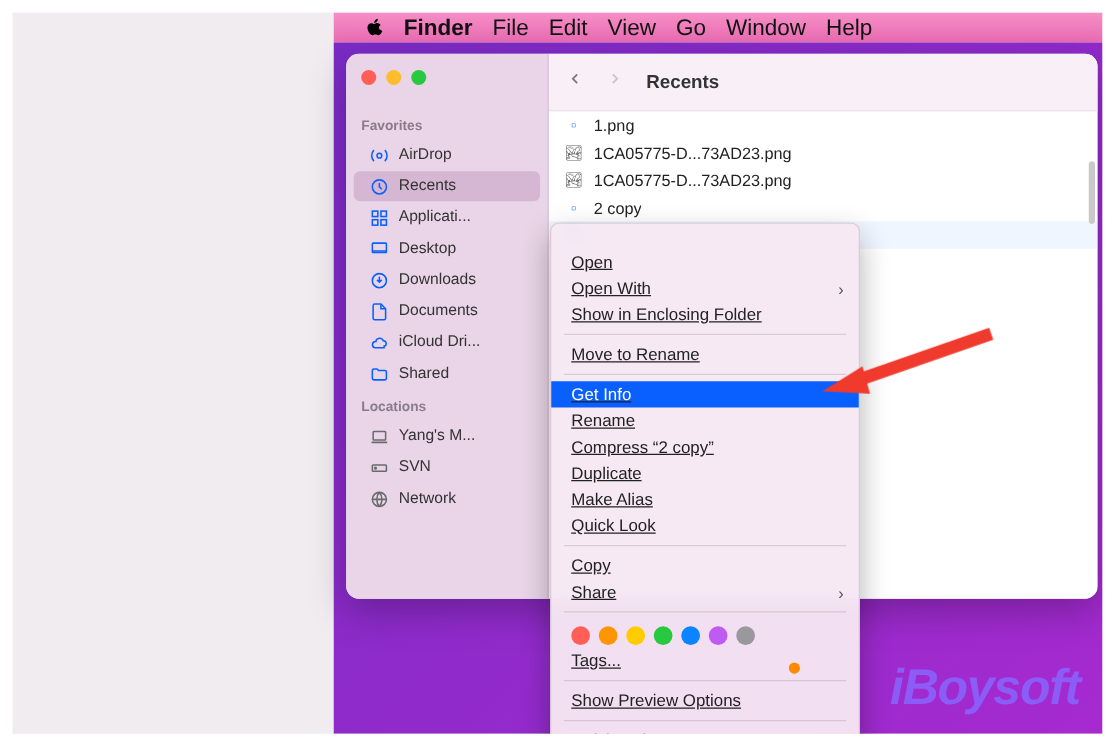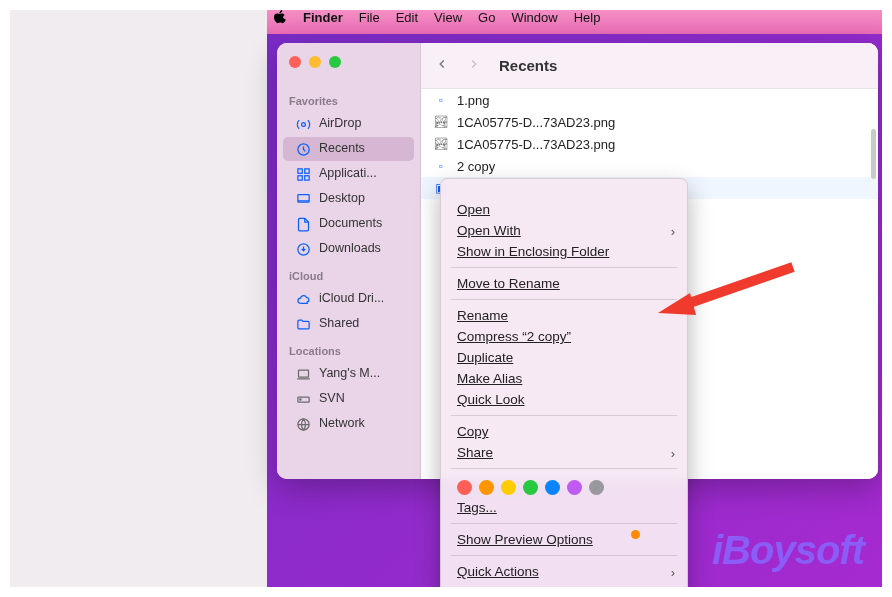--- a/index.html
+++ b/index.html
@@ -14,25 +14,25 @@
     border: 10px solid #fff;
   }
   
   .menubar {
     position: absolute;
     left: 257px; top: 0;
     right: 0;
     height: 24px;
     background: linear-gradient(#f58fc5, #e96bb3);
     display: flex;
-    align-items: flex-start;
-    padding: 0 6px;
+    align-items: center;
+    padding: 0 26px;
     gap: 16px;
     color: #111;
-    font-size: 13px;
+    font-size: 18px;
   }
   .menubar .apple { display:inline-flex; align-items:center; }
   .menubar .app { font-weight: 700; }
   .menubar span { cursor: default; }
   
   .desktop-bg {
     position:absolute; left:257px; right:0; top:24px; bottom:0;
     background: linear-gradient(135deg,#7a2bc6,#a62ad0);
   }
   
@@ -40,21 +40,21 @@
     position: absolute;
     left: 267px; top: 33px;
     width: 601px; height: 436px;
     background: #fff;
     border-radius: 10px;
     box-shadow: 0 10px 30px rgba(0,0,0,.25);
     overflow: hidden;
     display: flex;
   }
   .sidebar {
-    width: 144px;
+    width: 162px;
     background: #e9d5e7;
     border-right: 1px solid #d8c4d5;
     padding: 44px 0 8px 0;
     font-size: 12.5px;
     color: #444;
     position: relative;
   }
   .sidebar .traffic {
     position: absolute; left: 12px; top: 13px;
     display: flex; gap: 8px;
@@ -192,37 +192,36 @@
           <svg width="15" height="15" viewBox="0 0 24 24" fill="none" stroke="currentColor" stroke-width="2">
             <rect x="3" y="4" width="18" height="12" rx="1"></rect>
             <path d="M3 14h18"></path>
           </svg>
         </span>
       <span class="sb-label">Desktop</span>
     </div>
     <div class="sb-item">
       <span class="sb-ico">
           <svg width="15" height="15" viewBox="0 0 24 24" fill="none" stroke="currentColor" stroke-width="2">
+            <circle cx="12" cy="12" r="9"></circle>
+            <path d="M12 7v7m-3-3 3 3 3-3"></path>
+          </svg>
+        </span>
+      <span class="sb-label">Downloads</span>
+    </div>
+    <div class="sb-item">
+      <span class="sb-ico">
+          <svg width="15" height="15" viewBox="0 0 24 24" fill="none" stroke="currentColor" stroke-width="2">
             <path d="M14 2H6a2 2 0 0 0-2 2v16a2 2 0 0 0 2 2h12a2 2 0 0 0 2-2V8z"></path>
             <polyline points="14 2 14 8 20 8"></polyline>
           </svg>
         </span>
       <span class="sb-label">Documents</span>
     </div>
-    <div class="sb-item">
-      <span class="sb-ico">
-          <svg width="15" height="15" viewBox="0 0 24 24" fill="none" stroke="currentColor" stroke-width="2">
-            <circle cx="12" cy="12" r="9"></circle>
-            <path d="M12 7v7m-3-3 3 3 3-3"></path>
-          </svg>
-        </span>
-      <span class="sb-label">Downloads</span>
-    </div>
-
-    <div class="sb-header">iCloud</div>
+
     <div class="sb-item">
       <span class="sb-ico">
           <svg width="15" height="15" viewBox="0 0 24 24" fill="none" stroke="currentColor" stroke-width="2">
             <path d="M18 18H7a4 4 0 1 1 .4-8A5 5 0 0 1 17 9a3.5 3.5 0 0 1 1 6.9z"></path>
           </svg>
         </span>
       <span class="sb-label">iCloud Dri...</span>
     </div>
     <div class="sb-item">
       <span class="sb-ico">
@@ -299,20 +298,21 @@
   </div>
 </div>
 
 <div class="ctx">
   <div class="ctx-item">Open</div>
   <div class="ctx-item"><span>Open With</span><span class="chev">›</span></div>
   <div class="ctx-item">Show in Enclosing Folder</div>
   <div class="ctx-sep"></div>
   <div class="ctx-item">Move to Rename</div>
   <div class="ctx-sep"></div>
+  <div class="ctx-item hi">Get Info</div>
   <div class="ctx-item">Rename</div>
   <div class="ctx-item">Compress “2 copy”</div>
   <div class="ctx-item">Duplicate</div>
   <div class="ctx-item">Make Alias</div>
   <div class="ctx-item">Quick Look</div>
   <div class="ctx-sep"></div>
   <div class="ctx-item">Copy</div>
   <div class="ctx-item"><span>Share</span><span class="chev">›</span></div>
   <div class="ctx-sep"></div>
   <div class="ctx-tags">

